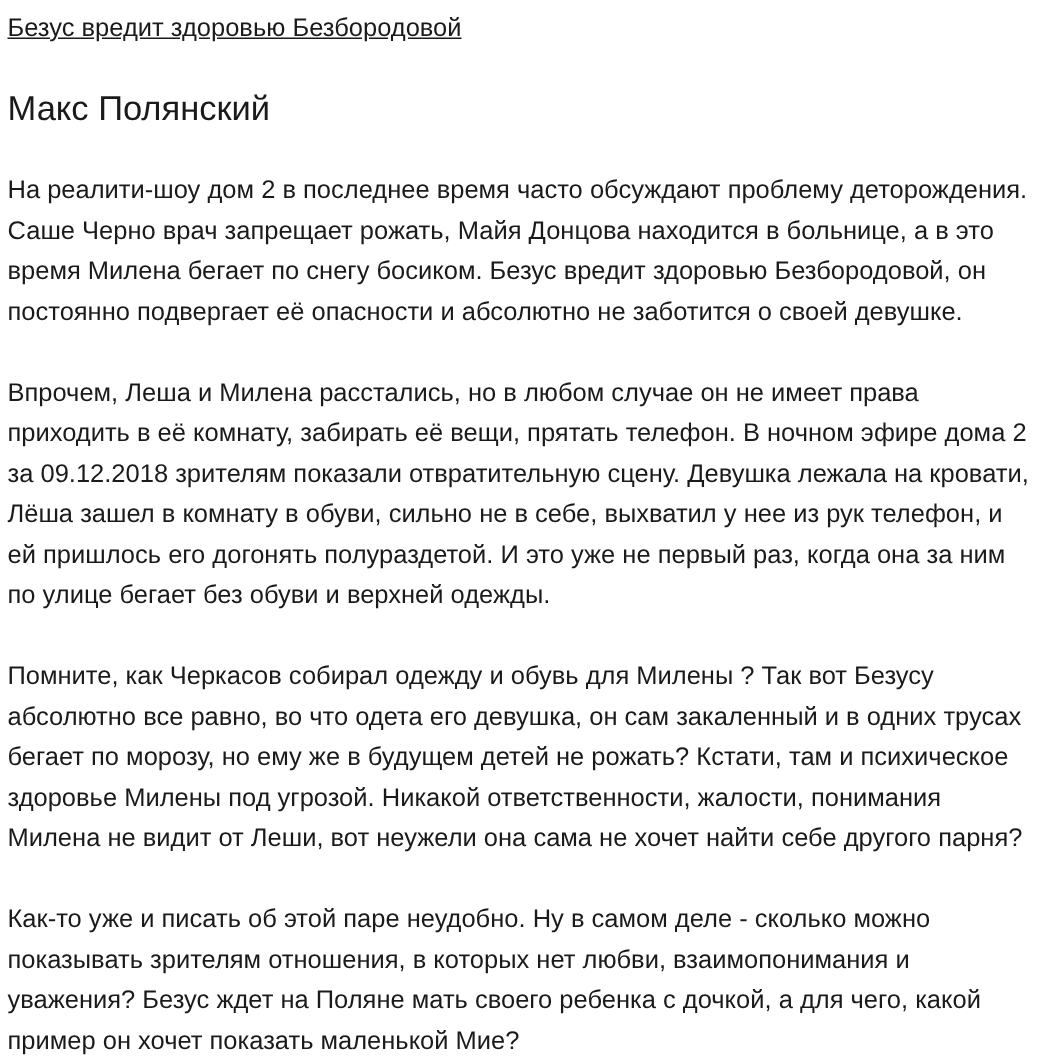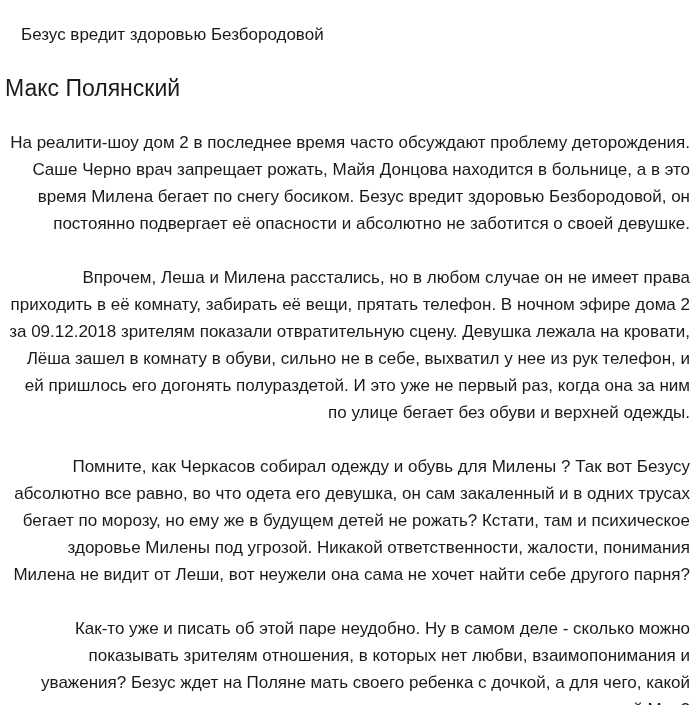--- a/index.html
+++ b/index.html
@@ -19,40 +19,41 @@
   }
   .article {
     padding: 5px 9px 0 5px;
     box-sizing: border-box;
     width: 699px;
   }
   .article-title {
     font-size: 17px;
     font-weight: normal;
     line-height: 27px;
-    margin: 16px;
+    margin: 0;
     padding: 0;
+    text-decoration: underline;
   }
   .article-byline {
     font-size: 23px;
     font-weight: normal;
     line-height: 27px;
     margin: 27px 0 0 0;
     padding: 0;
   }
   .article-body {
     margin: 0;
     padding: 0;
   }
   .article-paragraph {
     margin: 27px 0 0 0;
     padding: 0;
     font-size: 17px;
     line-height: 27px;
-    text-align: right;
+    text-align: left;
     word-spacing: 0;
   }
 </style>
 </head>
 <body>
 
 <div class="article">
 
   <h1 class="article-title">Безус вредит здоровью Безбородовой</h1>
 

